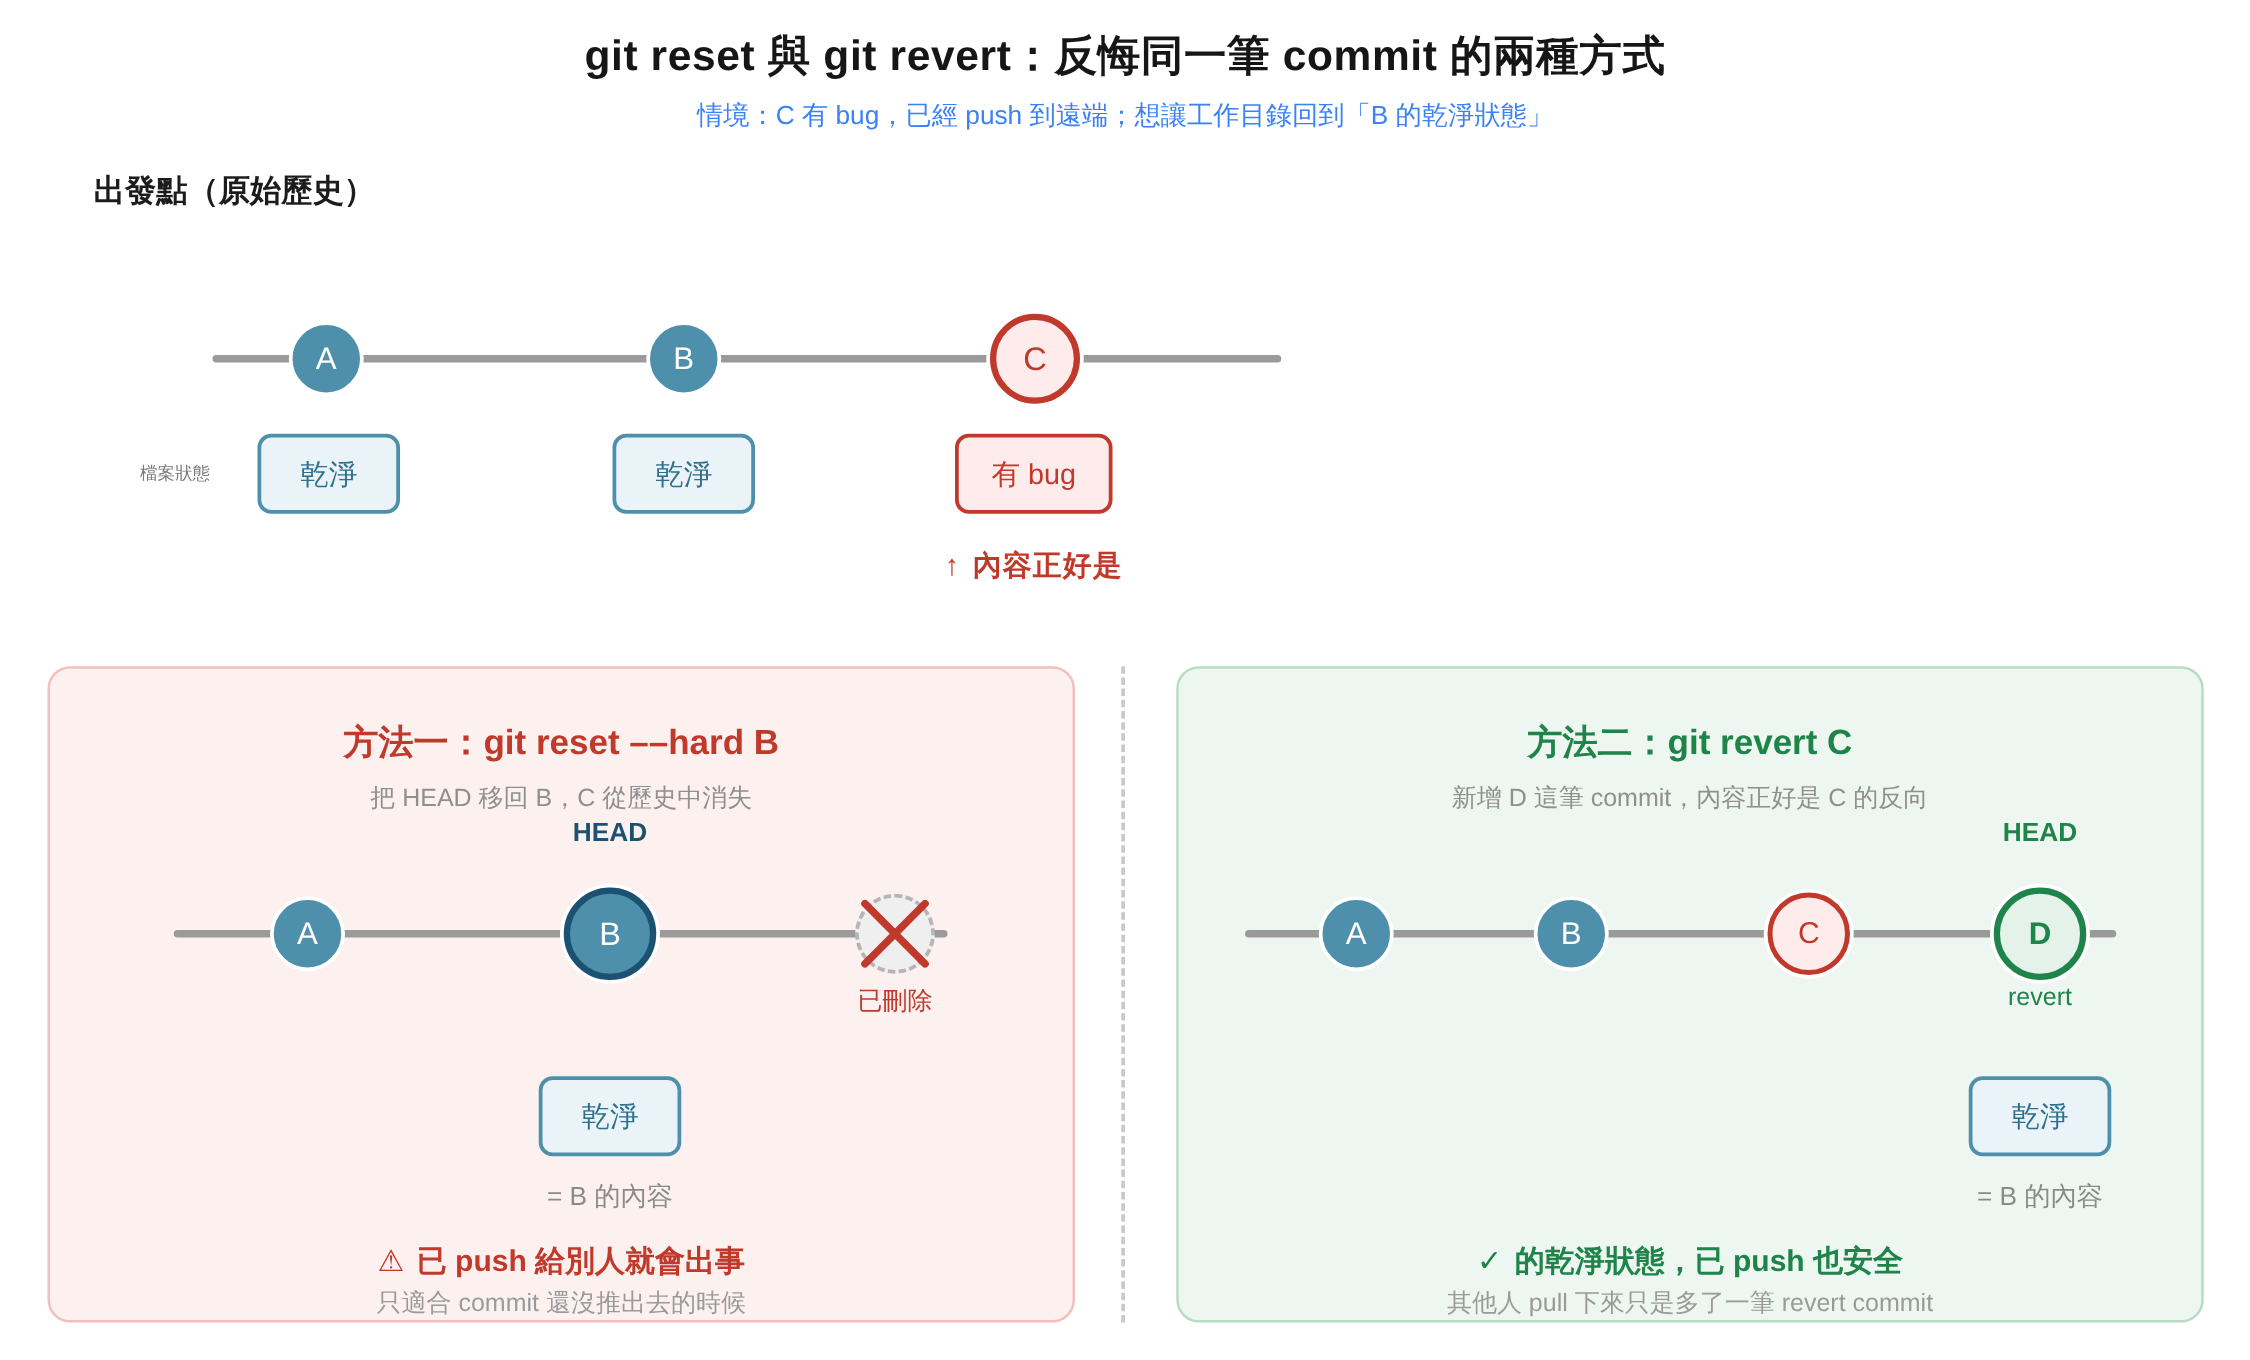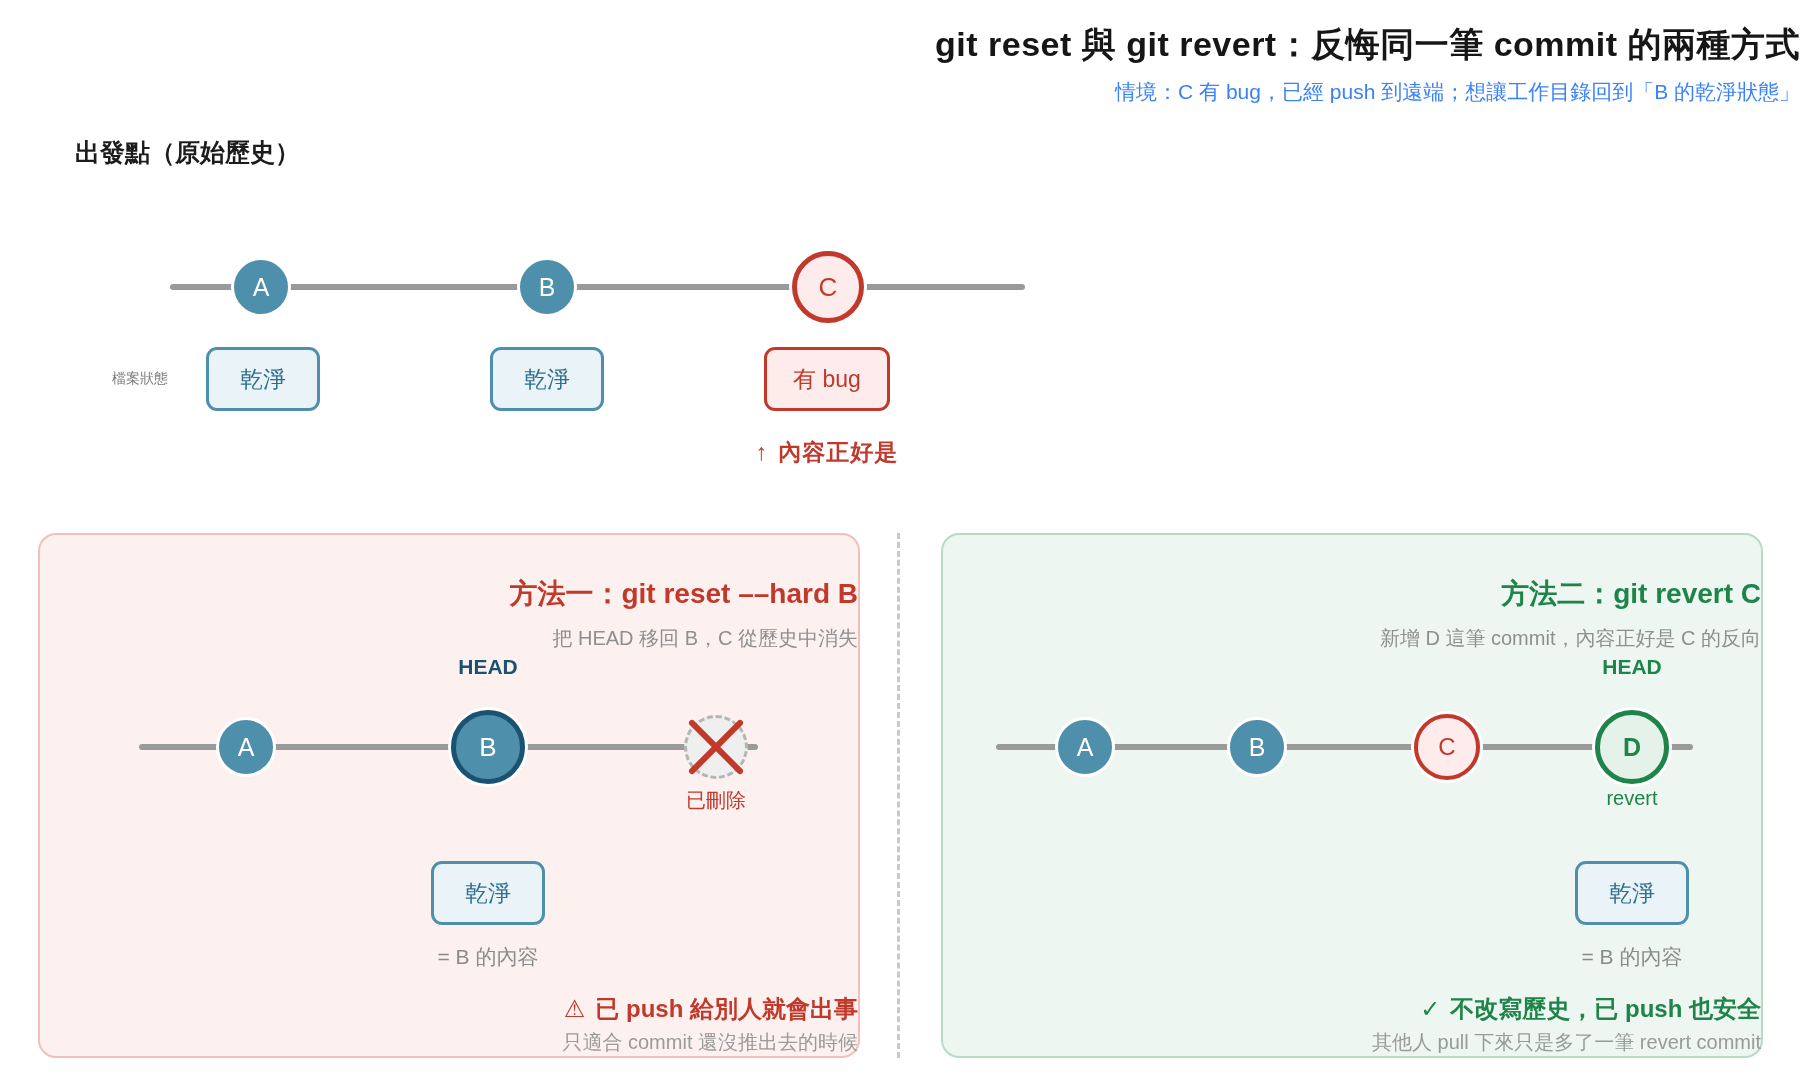--- a/index.html
+++ b/index.html
@@ -2,21 +2,21 @@
 <html><head>
 <meta charset="utf-8">
 <style>
   html,body{margin:0;padding:0;}
   body{
     width:1800px;height:1088px;position:relative;background:#ffffff;
     font-family:"Liberation Sans","DejaVu Sans",sans-serif;
     overflow:hidden;color:#1b1b1b;
   }
   .abs{position:absolute;}
-  .center-text{left:0;right:0;text-align:right;}
+  .center-text{left:0;right:0;text-align:center;}
 
   
   .page-title{top:22px;font-size:34px;font-weight:bold;letter-spacing:.5px;color:#161616;}
   .page-subtitle{top:78px;font-size:21px;color:#3b82f6;}
   .section-heading{left:75px;top:136px;font-size:25px;font-weight:bold;color:#1c1c1c;}
 
   
   .graph-line{height:6px;background:#9a9a9a;border-radius:3px;}
   .node{
     position:absolute;transform:translate(-50%,-50%);
@@ -170,16 +170,16 @@
     <span>D</span>
   </div>
   <div class="node-sublabel green" style="left:689px;">revert</div>
 
   <div class="state-box state-clean" style="left:689px;top:326px;">
     <span>乾淨</span>
   </div>
   <div class="state-note" style="left:689px;">= B 的內容</div>
 
   <div class="abs center-text verdict green">
-    <span class="icon-gap">✓</span><span>不改寫歷史，已 push 也安全</span>
+    <span class="icon-gap">✓</span><span>的乾淨狀態，已 push 也安全</span>
   </div>
   <div class="abs center-text verdict-note">其他人 pull 下來只是多了一筆 revert commit</div>
 </div>
 
 </body></html>

